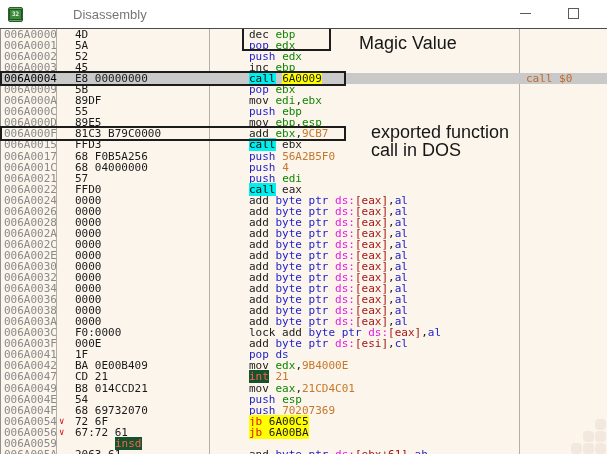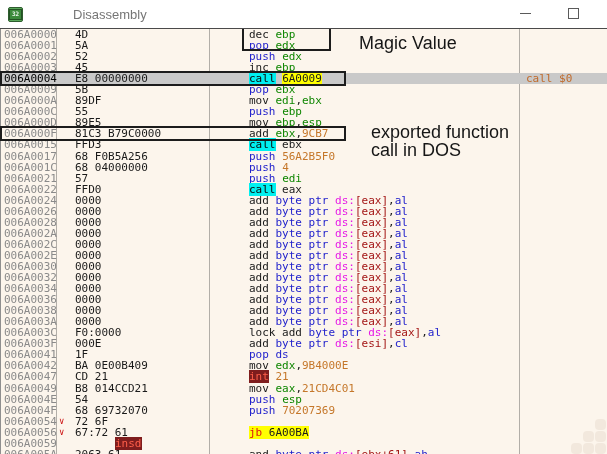--- a/index.html
+++ b/index.html
@@ -41,21 +41,21 @@
   .bytes{flex:0 0 134px;color:#1a1a1a;}
   .disasm{flex:0 0 310px;padding-left:40px;box-sizing:border-box;}
   .cmt{flex:1 1 auto;padding-left:7px;color:#c06b2c;}
   .arrow{position:absolute;left:59px;top:0;color:#cc1111;font-size:9px;line-height:11px;}
   
   .tk{color:#1a1a1a}.tb{color:#2222cc}.tg{color:#0e8600}.to{color:#c5772a}
   .tm{color:#e619e6}.tr{color:#a31515}
   .hc{background:#00f0f0;color:#0a0a0a}
   .hy{background:#ffff00;color:#1a1a1a}
   .hj{background:#ffff00;color:#dd1111}
-  .hr{background:#7f1d1d;color:#ff5f4a}
+  .hr{background:#14532d;color:#ff5f4a}
   
   .ann-box{position:absolute;border:2px solid #1c1c1c;box-sizing:border-box;background:transparent;}
   .ann-box.b1{left:242px;top:-1px;width:89px;height:24px;}   
   .ann-box.b2{left:0px;top:43px;width:346px;height:15px;}    
   .ann-box.b3{left:0px;top:98px;width:346px;height:15px;}    
   .ann-label{position:absolute;color:#161616;font-size:18px;font-family:Liberation Sans, sans-serif;}
   .ann-label.l1{left:359px;top:5px;}
   .ann-label.l2{left:371px;top:96px;line-height:17.5px;}
   
   .wm{position:absolute;width:11px;height:11px;border-radius:4px;background:#f2e8dd;}
@@ -116,21 +116,21 @@
         <div class="row"><span class="addr">006A0038</span><span class="bytes">0000</span><span class="disasm"><span class="tk">add </span><span class="tb">byte ptr </span><span class="tm">ds:</span><span class="tr">[eax]</span><span class="tk">,</span><span class="tb">al</span></span><span class="cmt"></span></div>
         <div class="row"><span class="addr">006A003A</span><span class="bytes">0000</span><span class="disasm"><span class="tk">add </span><span class="tb">byte ptr </span><span class="tm">ds:</span><span class="tr">[eax]</span><span class="tk">,</span><span class="tb">al</span></span><span class="cmt"></span></div>
         <div class="row"><span class="addr">006A003C</span><span class="bytes">F0:0000</span><span class="disasm"><span class="tk">lock add </span><span class="tb">byte ptr </span><span class="tm">ds:</span><span class="tr">[eax]</span><span class="tk">,</span><span class="tb">al</span></span><span class="cmt"></span></div>
         <div class="row"><span class="addr">006A003F</span><span class="bytes">000E</span><span class="disasm"><span class="tk">add </span><span class="tb">byte ptr </span><span class="tm">ds:</span><span class="tr">[esi]</span><span class="tk">,</span><span class="tb">cl</span></span><span class="cmt"></span></div>
         <div class="row"><span class="addr">006A0041</span><span class="bytes">1F</span><span class="disasm"><span class="tb">pop </span><span class="tb">ds</span></span><span class="cmt"></span></div>
         <div class="row"><span class="addr">006A0042</span><span class="bytes">BA 0E00B409</span><span class="disasm"><span class="tk">mov </span><span class="tg">edx</span><span class="tk">,</span><span class="to">9B4000E</span></span><span class="cmt"></span></div>
         <div class="row"><span class="addr">006A0047</span><span class="bytes">CD 21</span><span class="disasm"><span class="hr">int</span><span class="tk"> </span><span class="to">21</span></span><span class="cmt"></span></div>
         <div class="row"><span class="addr">006A0049</span><span class="bytes">B8 014CCD21</span><span class="disasm"><span class="tk">mov </span><span class="tg">eax</span><span class="tk">,</span><span class="to">21CD4C01</span></span><span class="cmt"></span></div>
         <div class="row"><span class="addr">006A004E</span><span class="bytes">54</span><span class="disasm"><span class="tb">push </span><span class="tg">esp</span></span><span class="cmt"></span></div>
         <div class="row"><span class="addr">006A004F</span><span class="bytes">68 69732070</span><span class="disasm"><span class="tb">push </span><span class="to">70207369</span></span><span class="cmt"></span></div>
-        <div class="row"><span class="addr">006A0054</span><span class="arrow">∨</span><span class="bytes">72 6F</span><span class="cmt"></span></div>
+        <div class="row"><span class="addr">006A0054</span><span class="arrow">∨</span><span class="bytes">72 6F</span><span class="disasm"><span class="hj">jb</span><span class="hy"> 6A00C5</span></span><span class="cmt"></span></div>
         <div class="row"><span class="addr">006A0056</span><span class="arrow">∨</span><span class="bytes">67:72 61</span><span class="disasm"><span class="hj">jb</span><span class="hy"> 6A00BA</span></span><span class="cmt"></span></div>
         <div class="row"><span class="addr">006A0059</span><span class="disasm"><span class="hr">insd</span></span><span class="cmt"></span></div>
         <div class="row"><span class="addr">006A005A</span><span class="bytes">2063 61</span><span class="disasm"><span class="tk">and </span><span class="tb">byte ptr </span><span class="tm">ds:</span><span class="tr">[ebx+61]</span><span class="tk">,</span><span class="tb">ah</span></span><span class="cmt"></span></div>
       </div>
 
     <div class="ann-box b1"></div>
     <div class="ann-box b2"></div>
     <div class="ann-box b3"></div>
 
     <div class="ann-label l1">Magic Value</div>

